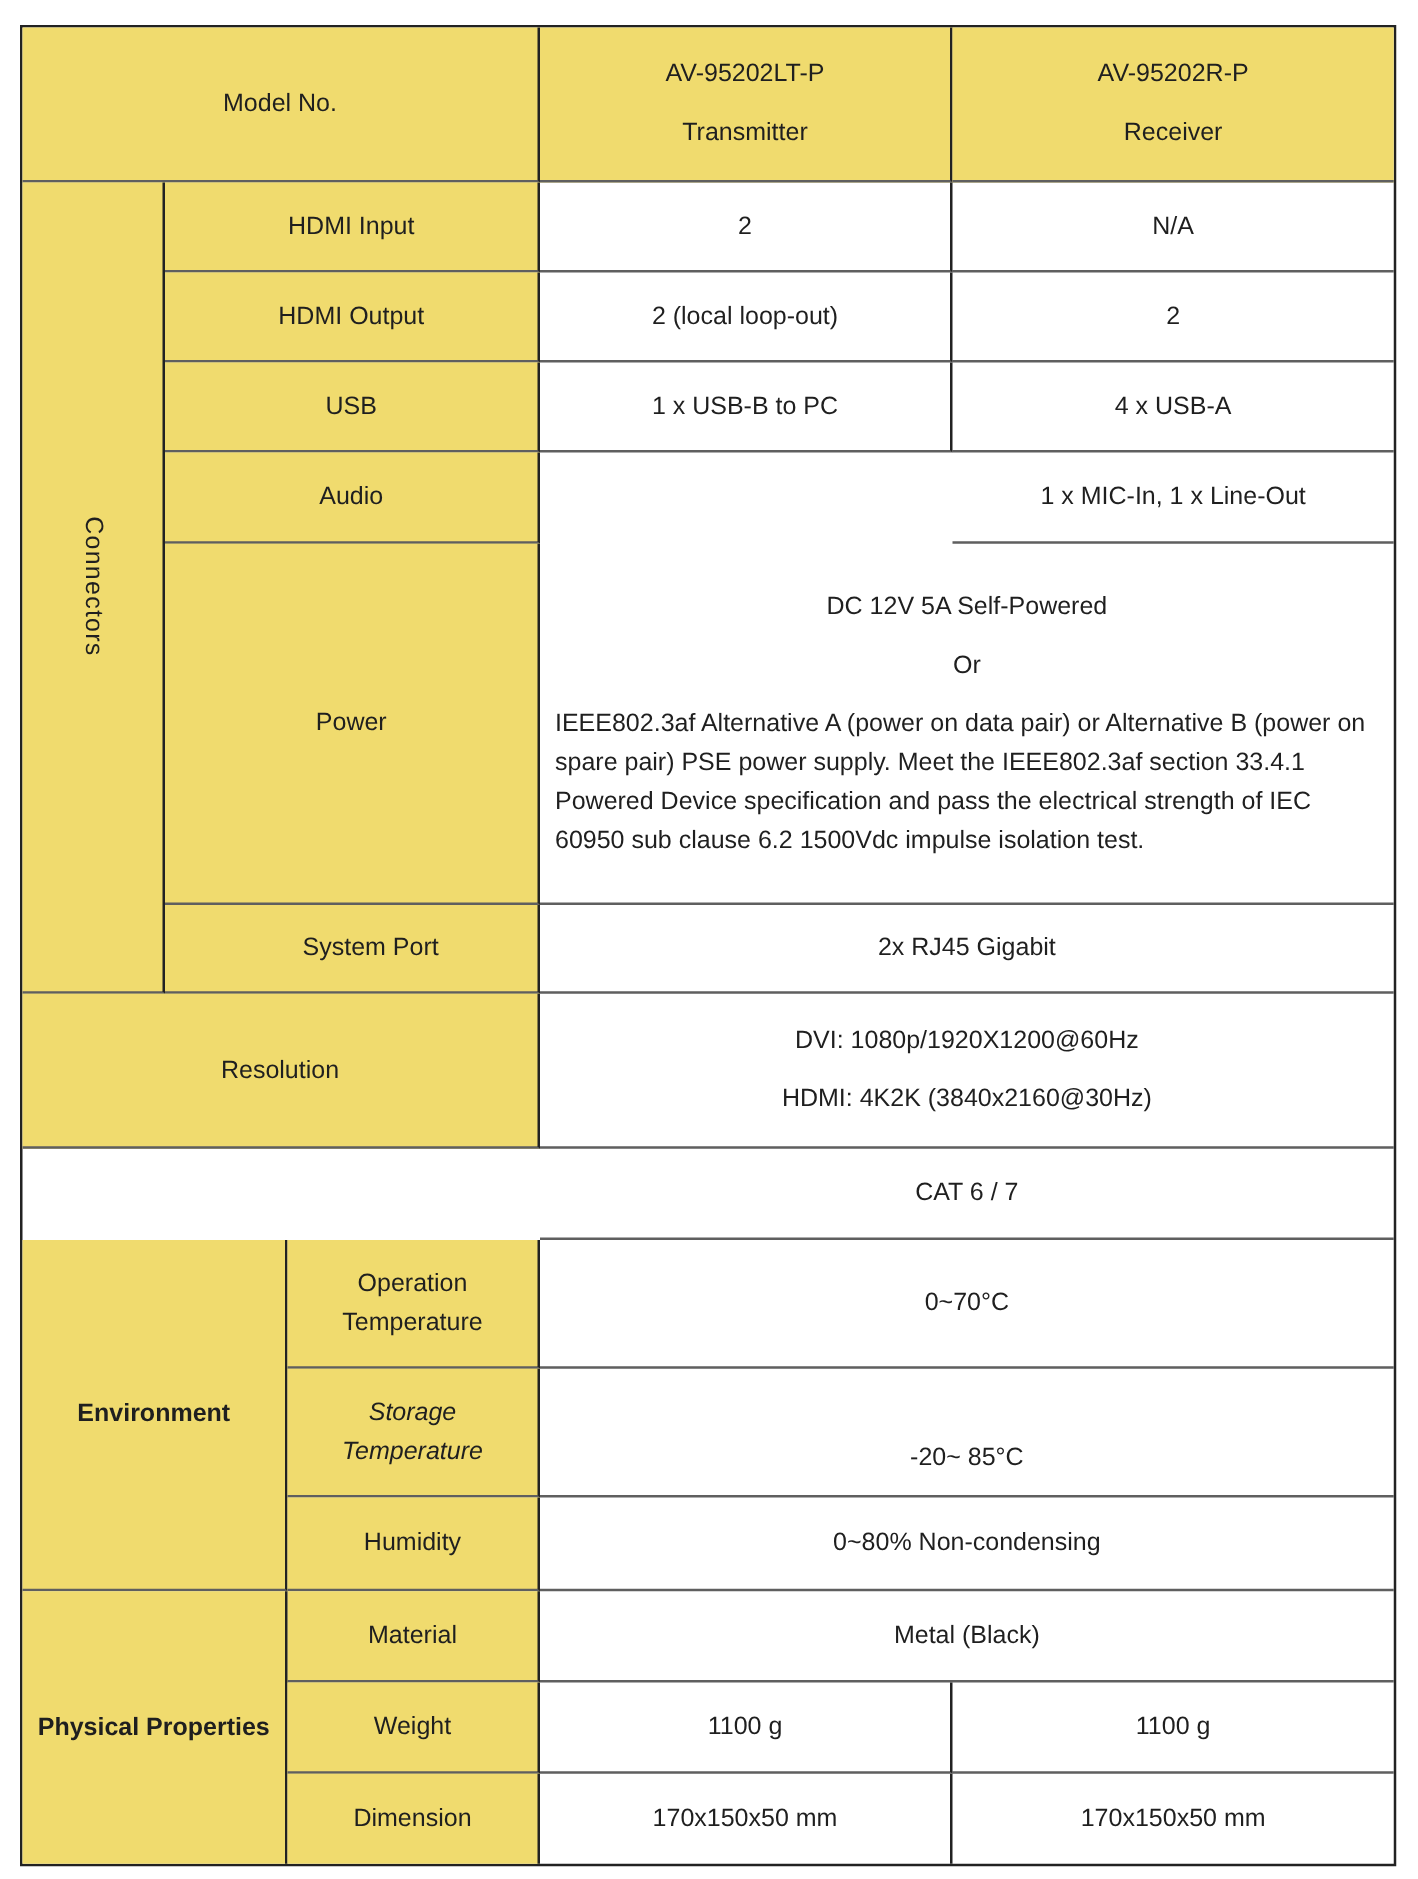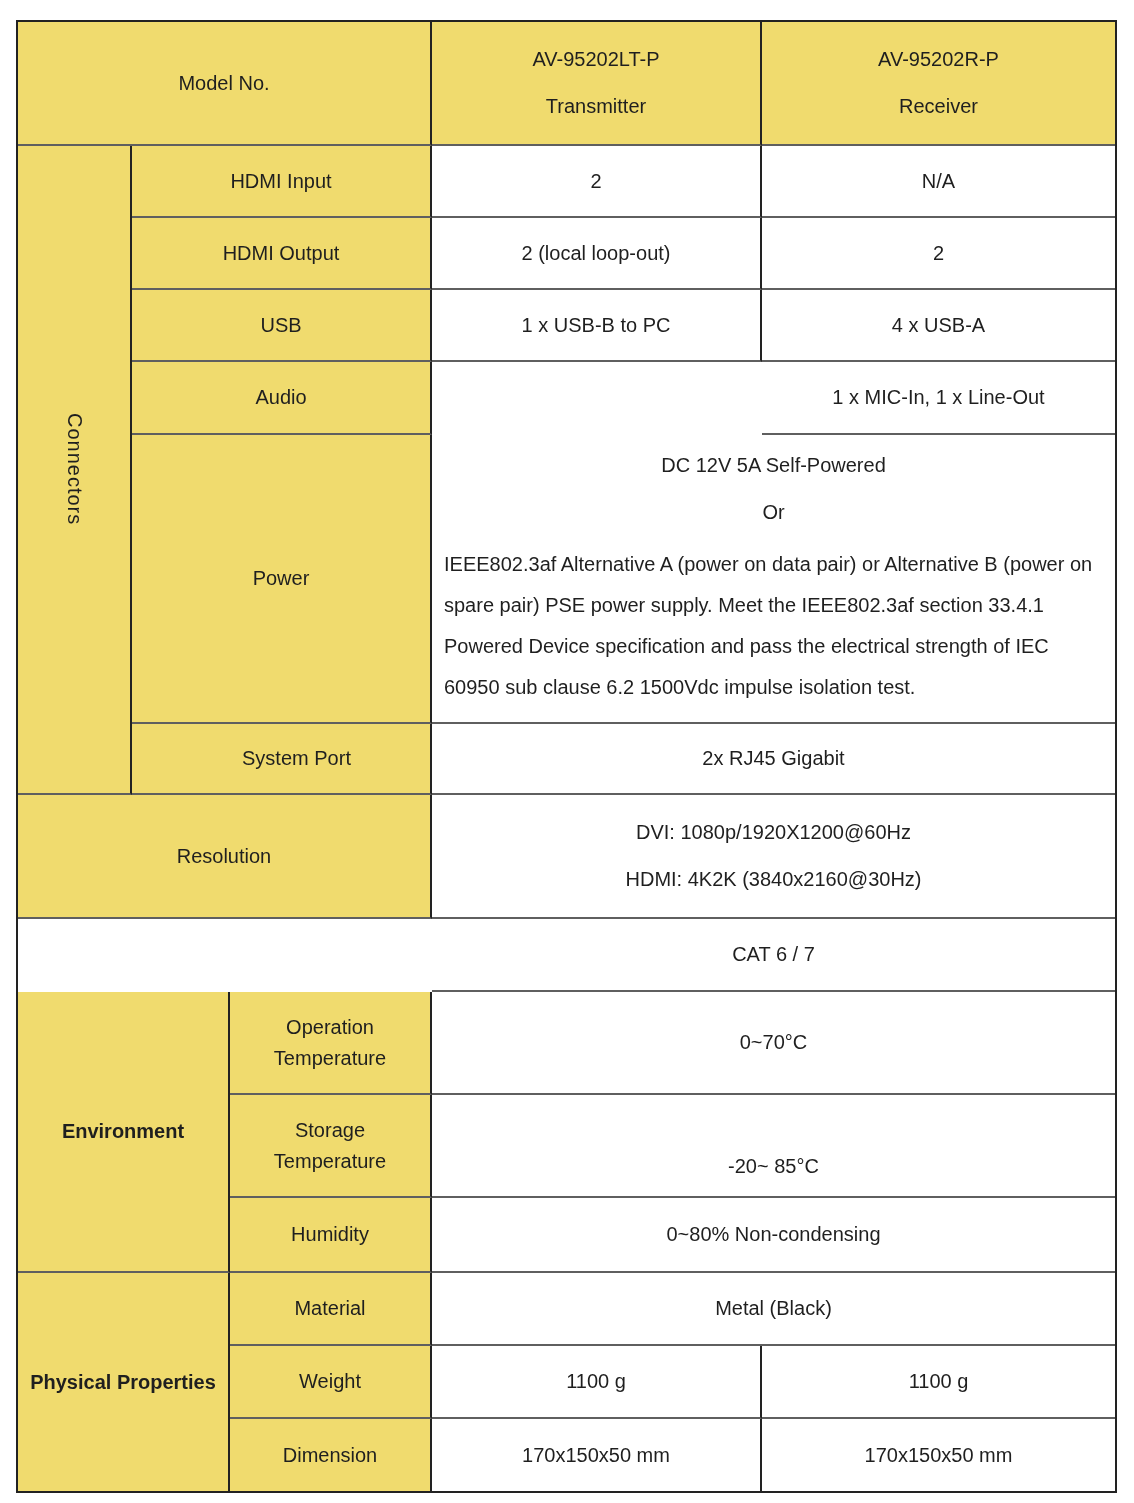--- a/index.html
+++ b/index.html
@@ -42,38 +42,38 @@
   .lastrow{border-bottom:none;}
   .bold{font-weight:bold;}
   .vertical{
     writing-mode:vertical-rl;
     letter-spacing:1px;
   }
   .pgap{margin-top:16px;}
   .para{
     text-align:left;
     width:100%;
-    line-height:41px;
+    line-height:31px;
   }
   
   .c-model    {grid-column:1/4; grid-row:1/2;}
   .c-txhead   {grid-column:4/5; grid-row:1/2;}
   .c-rxhead   {grid-column:5/6; grid-row:1/2;}
   .c-conn     {grid-column:1/2; grid-row:2/8;}
   .r2l{grid-column:2/4; grid-row:2/3;} .r2t{grid-column:4/5; grid-row:2/3;} .r2r{grid-column:5/6; grid-row:2/3;}
   .r3l{grid-column:2/4; grid-row:3/4;} .r3t{grid-column:4/5; grid-row:3/4;} .r3r{grid-column:5/6; grid-row:3/4;}
   .r4l{grid-column:2/4; grid-row:4/5;} .r4t{grid-column:4/5; grid-row:4/5;} .r4r{grid-column:5/6; grid-row:4/5;}
   .r5l{grid-column:2/4; grid-row:5/6;} .r5t{grid-column:4/5; grid-row:5/6;} .r5r{grid-column:5/6; grid-row:5/6;}
   .r6l{grid-column:2/4; grid-row:6/7;} .r6v{grid-column:4/6; grid-row:6/7;}
   .r7l{grid-column:2/4; grid-row:7/8;padding-left:43px;} .r7v{grid-column:4/6; grid-row:7/8;}
   .r8l{grid-column:1/4; grid-row:8/9;} .r8v{grid-column:4/6; grid-row:8/9;}
   .r9l{grid-column:1/4; grid-row:9/10;} .r9v{grid-column:4/6; grid-row:9/10;}
   .c-env{grid-column:1/3; grid-row:10/13;}
   .r10l{grid-column:3/4; grid-row:10/11;} .r10v{grid-column:4/6; grid-row:10/11;}
-  .r11l{grid-column:3/4; grid-row:11/12;} .r11v{grid-column:4/6; grid-row:11/12;margin-top:42px;}
+  .r11l{grid-column:3/4; grid-row:11/12;font-style:italic;} .r11v{grid-column:4/6; grid-row:11/12;margin-top:42px;}
   .r12l{grid-column:3/4; grid-row:12/13;} .r12v{grid-column:4/6; grid-row:12/13;}
   .c-phy{grid-column:1/3; grid-row:13/16;}
   .r13l{grid-column:3/4; grid-row:13/14;} .r13v{grid-column:4/6; grid-row:13/14;}
   .r14l{grid-column:3/4; grid-row:14/15;} .r14t{grid-column:4/5; grid-row:14/15;} .r14r{grid-column:5/6; grid-row:14/15;}
   .r15l{grid-column:3/4; grid-row:15/16;} .r15t{grid-column:4/5; grid-row:15/16;} .r15r{grid-column:5/6; grid-row:15/16;}
 </style>
 </head>
 <body>
 
 <div class="page">

